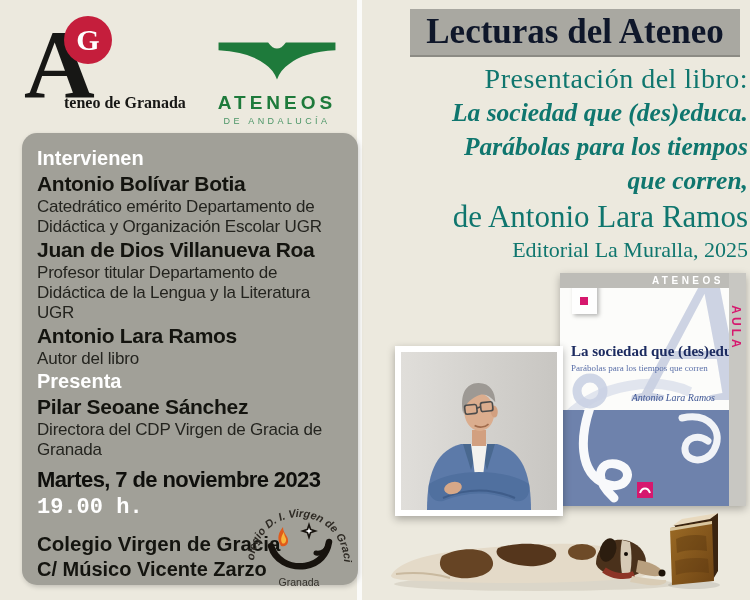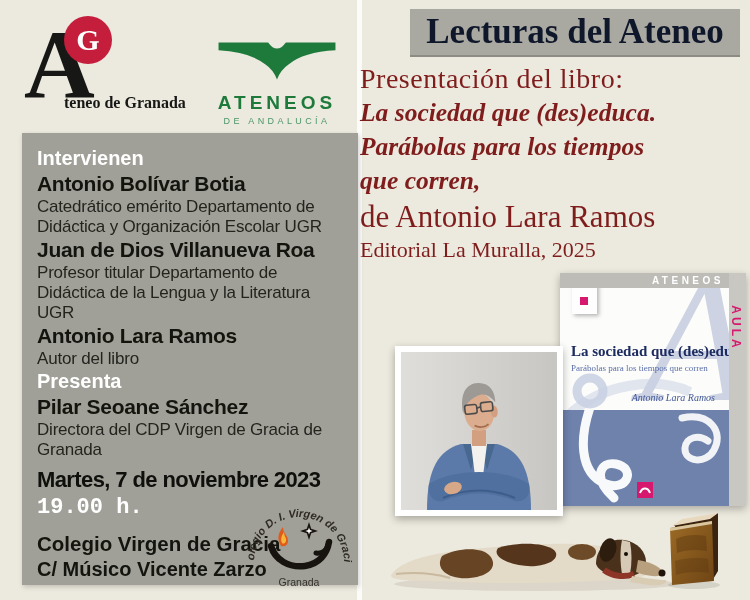--- a/index.html
+++ b/index.html
@@ -21,30 +21,30 @@
   .at-logo{position:absolute;left:203px;top:40px;width:148px;text-align:center;}
   .at-name{font-size:19px;font-weight:bold;color:#1E7A3B;letter-spacing:4px;margin-top:6px;white-space:nowrap;}
   .at-sub{font-size:9px;color:#4C9667;letter-spacing:3.4px;margin-top:2px;white-space:nowrap;}
 
   
   .header-box{position:absolute;left:410px;top:9px;width:330px;height:46px;background:#A9A8A1;
         border-bottom:2px solid #8C8B84;display:flex;align-items:center;justify-content:center;}
   .header-box span{font-family:"Liberation Serif",serif;font-weight:bold;font-size:35px;color:#0f172a;}
 
   
-  .intro{position:absolute;left:360px;top:62px;width:388px;text-align:left;
-        font-family:"Liberation Serif",serif;color:#7f1d1d;}
+  .intro{position:absolute;left:360px;top:62px;width:388px;text-align:right;
+        font-family:"Liberation Serif",serif;color:#0f766e;}
   .r-intro{font-size:28px;line-height:34px;letter-spacing:.5px;}
   .r-title{font-size:25.5px;line-height:34px;font-weight:bold;font-style:italic;}
   .r-author{font-size:31px;line-height:38px;}
   .r-pub{font-size:22px;line-height:27px;}
 
   
   .panel{position:absolute;left:22px;top:133px;width:336px;height:452px;background:#A1A098;
-        box-shadow:1px 2px 5px rgba(0,0,0,.18);box-sizing:border-box;padding:13px 6px 0 15px;}
+        box-shadow:1px 2px 5px rgba(0,0,0,.18);box-sizing:border-box;padding:13px 6px 0 15px;border-radius:15px;}
   .ph{color:#fff;font-weight:bold;font-size:20px;line-height:25px;}
   .pn{color:#14140f;font-weight:bold;font-size:21px;line-height:26px;letter-spacing:-.3px;white-space:nowrap;}
   .pr{color:#24241f;font-size:17px;line-height:20px;letter-spacing:-.2px;white-space:nowrap;}
   .p-date{color:#0f0f0c;font-weight:bold;font-size:22px;line-height:28px;margin-top:6px;
         letter-spacing:-.6px;white-space:nowrap;}
   .p-time{color:#fff;font-weight:bold;font-size:22px;line-height:28px;font-family:Liberation Mono, monospace;}
   .p-venue{color:#14140f;font-weight:bold;font-size:20.5px;line-height:27px;margin-top:8px;white-space:nowrap;}
   .p-addr{color:#14140f;font-weight:bold;font-size:20px;line-height:25px;white-space:nowrap;}
 
   

